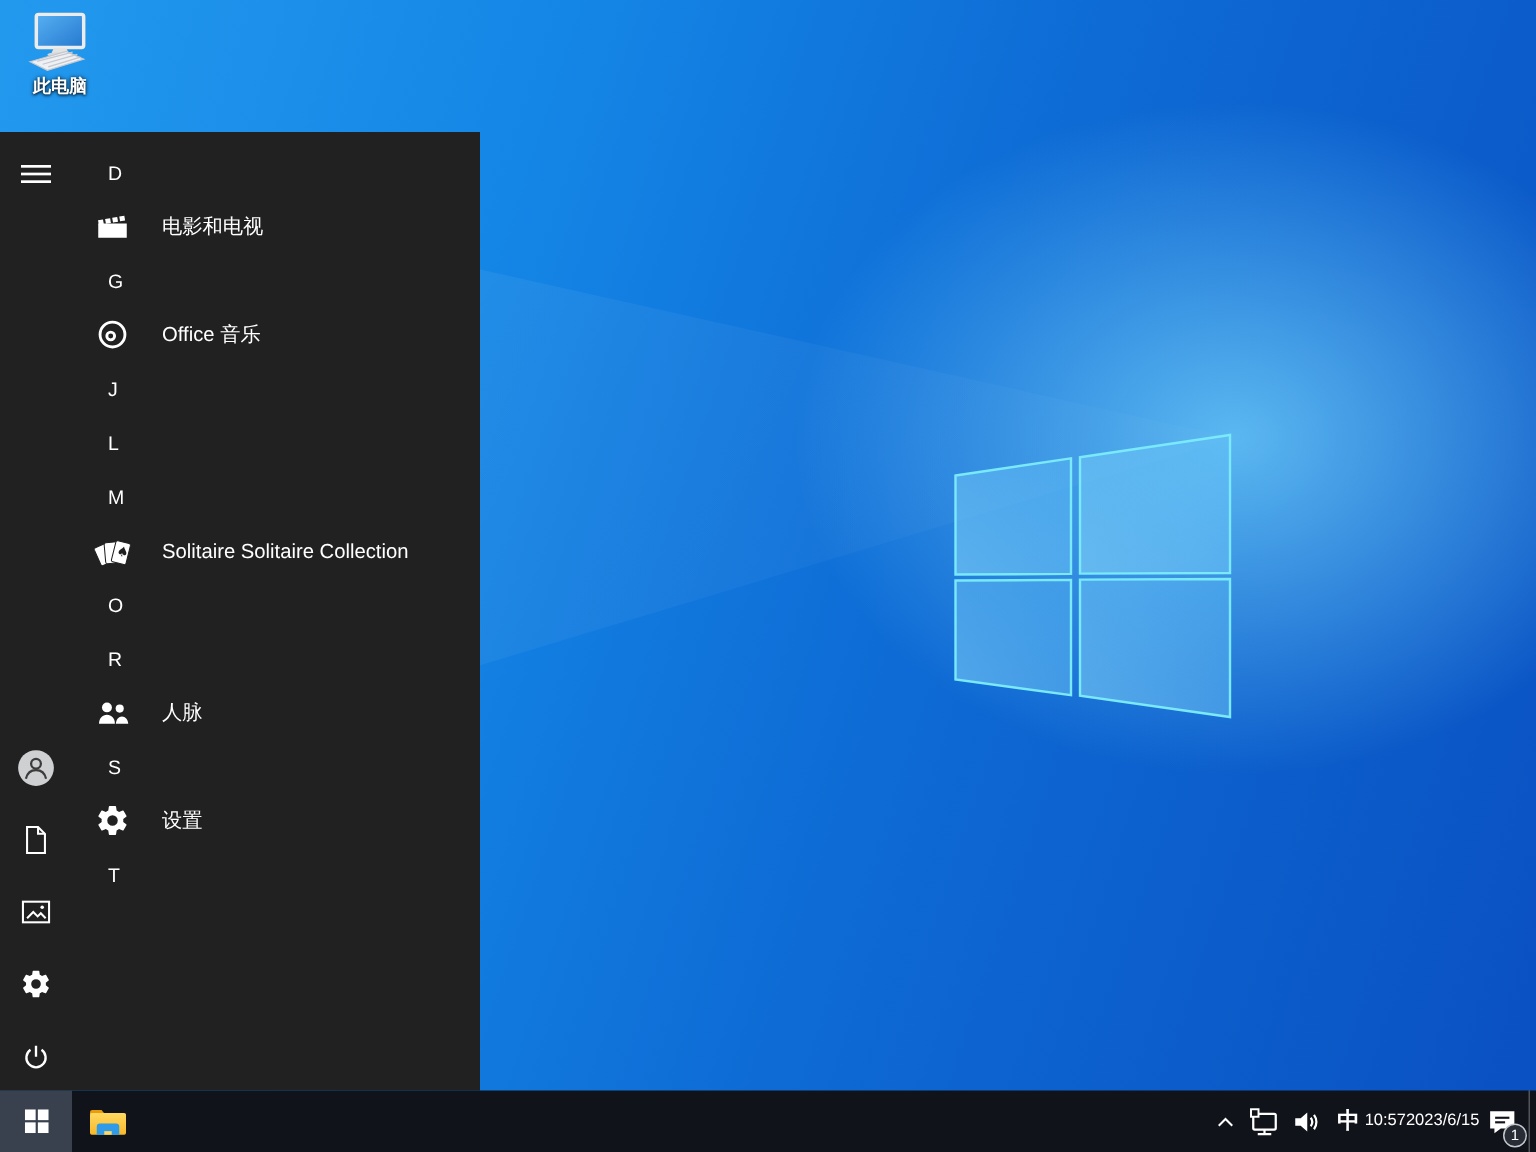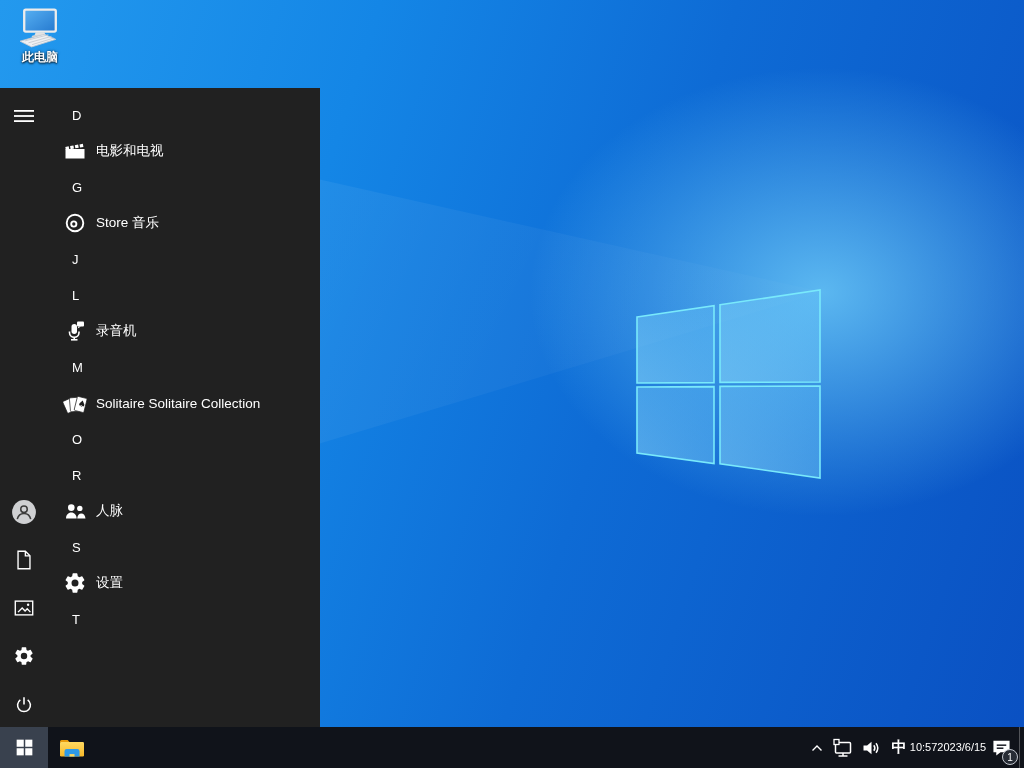--- a/index.html
+++ b/index.html
@@ -26,21 +26,21 @@
   
   .start-menu { position:absolute; left:0; top:88px; width:320px; height:639px;
     background:#212121; overflow:hidden; color:#fff; }
   .rail { position:absolute; left:0; top:0; bottom:0; width:48px; background:#212121; }
   .rail-btn { position:absolute; left:0; width:48px; height:48px; display:flex; align-items:center; justify-content:center; cursor:pointer; }
 
   .app-list { position:absolute; left:48px; top:0; right:0; bottom:0; padding-top:9px; overflow:hidden; }
   .menu-row { height:36px; display:flex; align-items:center; cursor:pointer; }
   .letter-row { padding-left:24px; }
   .letter-label { font-size:13px; color:#fff; }
-  .app-row { padding-left:15px; }
+  .app-row { padding-left:15px;gap:12px; }
   .app-icon { width:24px; height:24px; flex:0 0 24px; display:flex; align-items:center; justify-content:center; }
   .app-label { margin-left:9px; font-size:13.5px; color:#fff; white-space:nowrap; }
 
   
   .taskbar { position:absolute; left:0; top:727px; width:1024px; height:41px; background:#10131a; display:flex; }
   .task-btn { width:48px; height:41px; display:flex; align-items:center; justify-content:center; cursor:pointer; }
   .start-btn { background:#39414e; }
 
   .tray { position:absolute; right:0; top:0; height:41px; display:flex; align-items:center; }
   .tray-btn { height:41px; display:flex; align-items:center; justify-content:center; cursor:pointer; color:#fff; }
@@ -158,40 +158,27 @@
     <div class="menu-row letter-row">
       <span class="letter-label">G</span>
     </div>
     <div class="menu-row app-row">
       <span class="app-icon">
         <svg width="24" height="24" viewBox="0 0 24 24">
           <circle cx="12" cy="12" r="8.3" fill="none" stroke="#fff" stroke-width="1.9"></circle>
           <circle cx="10.8" cy="13" r="2.6" fill="none" stroke="#fff" stroke-width="1.9"></circle>
         </svg>
       </span>
-      <span class="app-label">Store 音乐</span>
+      <span class="app-label">Office 音乐</span>
     </div>
     <div class="menu-row letter-row">
       <span class="letter-label">J</span>
     </div>
     <div class="menu-row letter-row">
       <span class="letter-label">L</span>
-    </div>
-    <div class="menu-row app-row">
-      <span class="app-icon">
-        <svg width="24" height="24" viewBox="0 0 24 24">
-          <rect x="14" y="2.5" width="7" height="5" rx="1" fill="#fff"></rect>
-          <path d="M15.5 7.4 14.6 9.6 18 7.4z" fill="#fff"></path>
-          <rect x="8.5" y="5" width="5.5" height="10" rx="2.75" fill="#fff"></rect>
-          <path d="M6.5 12.5v1a4.75 4.75 0 0 0 9.5 0v-1" fill="none" stroke="#fff" stroke-width="1.6"></path>
-          <line x1="11.25" y1="18.8" x2="11.25" y2="20.8" stroke="#fff" stroke-width="1.6"></line>
-          <line x1="8" y1="20.8" x2="14.5" y2="20.8" stroke="#fff" stroke-width="1.6"></line>
-        </svg>
-      </span>
-      <span class="app-label">录音机</span>
     </div>
     <div class="menu-row letter-row">
       <span class="letter-label">M</span>
     </div>
     <div class="menu-row app-row">
       <span class="app-icon">
         <svg width="24" height="24" viewBox="0 0 24 24">
           <g transform="rotate(-24 8 20)">
               <rect x="4" y="8" width="9" height="13" rx="1.2" fill="#fff" stroke="#212121" stroke-width="0.7"></rect>
             </g>

